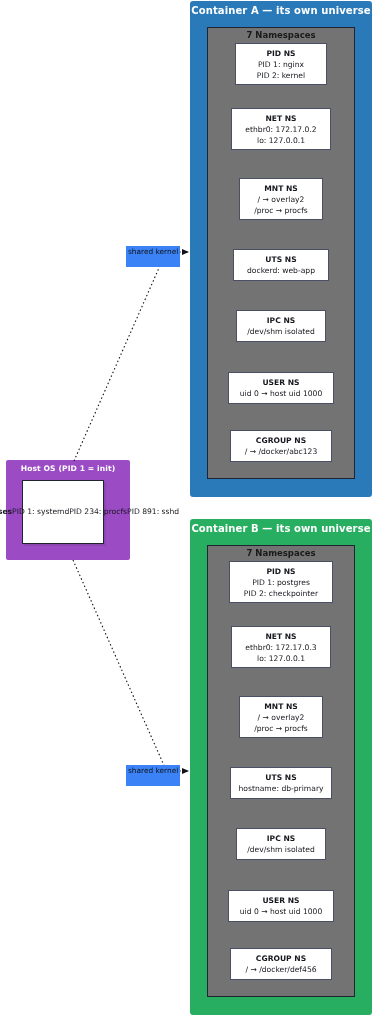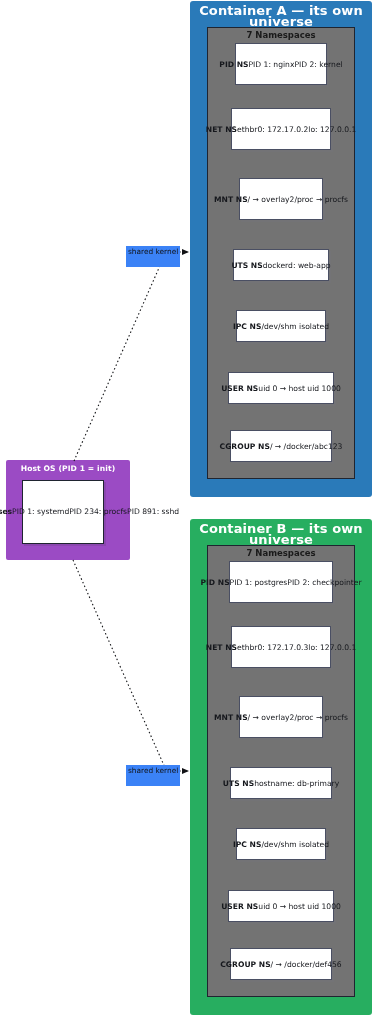--- a/index.html
+++ b/index.html
@@ -38,21 +38,21 @@
     border-radius: 3px;
     box-sizing: border-box;
   }
   .cluster-title {
     position: absolute;
     left: 0;
     right: 0;
     top: 4px;
     text-align: center;
     color: #ffffff;
-    font-size: 13px;
+    font-size: 10px;
     font-weight: bold;
     line-height: 11px;
     letter-spacing: 0.1px;
   }
   .cluster-inner {
     position: absolute;
     background: #737373;
     border: 1.4px solid #1f2430;
     box-sizing: border-box;
   }
@@ -67,20 +67,21 @@
     color: #1a1a1a;
   }
 
   
   .ns-node {
     position: absolute;
     background: #ffffff;
     border: 1.4px solid #4a4f63;
     box-sizing: border-box;
     display: flex;
+    flex-direction: column;
     align-items: center;
     justify-content: center;
     box-shadow: 2px 2px 0 rgba(120,120,130,0.22);
   }
   .ns-node .ns-title {
     font-size: 7.6px;
     font-weight: bold;
     color: #16181d;
     line-height: 11px;
     white-space: nowrap;

